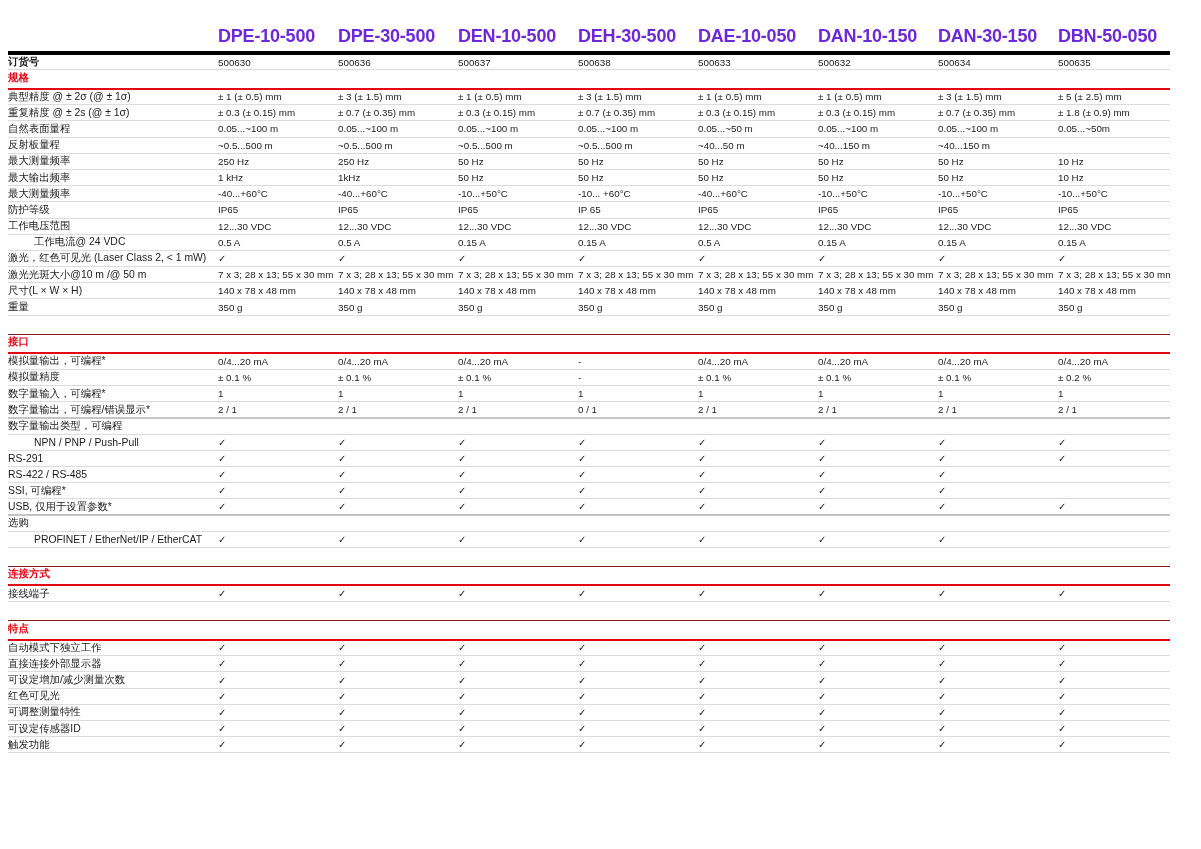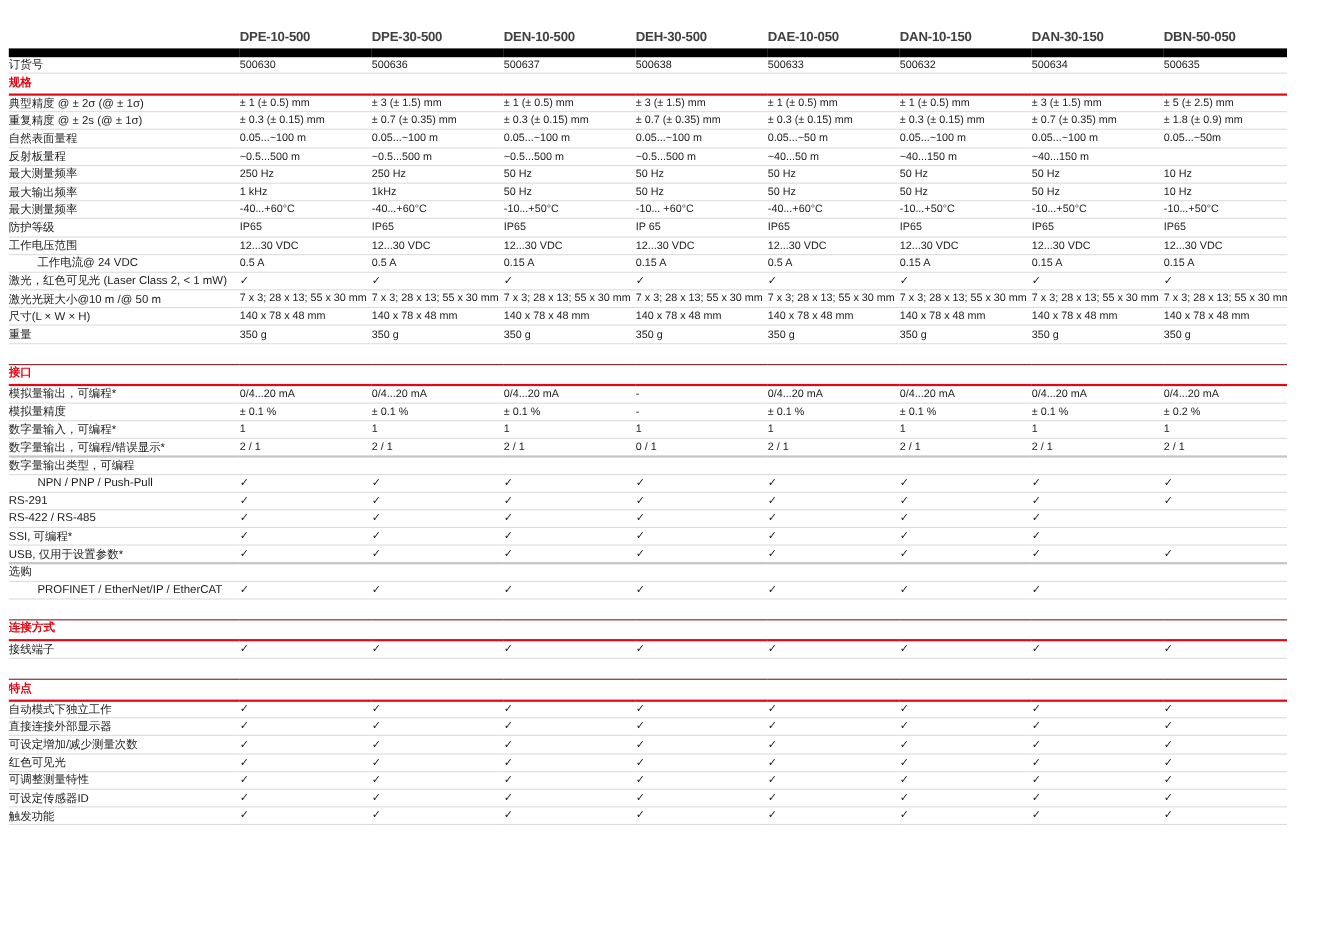--- a/index.html
+++ b/index.html
@@ -22,37 +22,37 @@
     white-space: nowrap;
     overflow: hidden;
     font-weight: normal;
     padding: 0;
   }
   col.c-label { width: 210px; }
   col.c-val   { width: 120px; }
   col.c-last  { width: 112px; }
 
   tr.product-row th {
-    color: #404040;
+    color: #6d28d9;
     font-weight: bold;
-    font-size: 12px;
+    font-size: 18px;
     height: 21px;
     vertical-align: bottom;
     padding-bottom: 4px;
-    border-bottom: 8px solid #000000;
+    border-bottom: 4px solid #000000;
     letter-spacing: -0.2px;
   }
   tr.order-row td {
     color: #e30613;
     font-size: 9.5px;
     height: 16px;
     border-bottom: 1px solid #ef9da0;
   }
   tr.order-row td.row-label {
-    font-weight: normal;
+    font-weight: bold;
     font-size: 10.5px;
   }
   tr.sec-title td {
     color: #e30613;
     font-weight: bold;
     font-size: 10.5px;
     height: 19px;
     vertical-align: bottom;
     padding-bottom: 3px;
     border-bottom: 2px solid #e30613;

